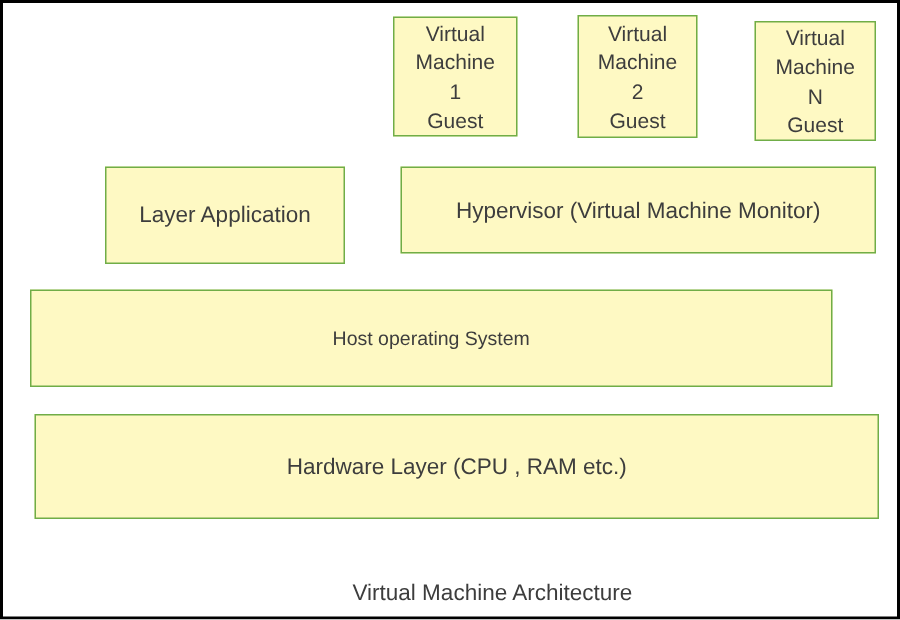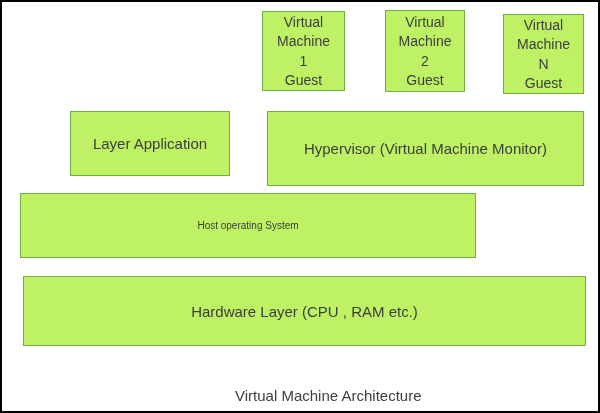--- a/index.html
+++ b/index.html
@@ -15,39 +15,39 @@
     border: 2px solid #000000;
     background: #ffffff;
     font-family: "Liberation Sans", sans-serif;
     color: #3d3d3d;
     overflow: hidden;
   }
   .gbox {
     position: absolute;
     box-sizing: border-box;
     border: 1.5px solid #70AD47;
-    background: #bef264;
+    background: #fef9c3;
     display: flex;
     align-items: center;
     justify-content: center;
     text-align: center;
   }
   .vm-box {
     flex-direction: column;
     font-size: 14px;
     line-height: 19.5px;
     padding-top: 1px;
   }
   .vm-box span { display: block; }
   #vm-box-1 { left: 260px; top: 9px;  width: 83px; height: 80px; }
   #vm-box-2 { left: 383px; top: 8px;  width: 80px; height: 82px; }
   #vm-box-n { left: 501px; top: 12px; width: 81px; height: 80px; }
   #host-application-box { left: 68px;  top: 109px; width: 160px; height: 65px; font-size: 15px; }
-  #hypervisor-box       { left: 265px; top: 109px; width: 317px; height: 75px; font-size: 15px; }
-  #host-os-box          { left: 18px;  top: 191px; width: 456px; height: 65px; font-size: 10px; }
+  #hypervisor-box       { left: 265px; top: 109px; width: 317px; height: 58px; font-size: 15px; }
+  #host-os-box          { left: 18px;  top: 191px; width: 535px; height: 65px; font-size: 13px; }
   #hardware-box         { left: 21px;  top: 274px; width: 563px; height: 70px; font-size: 15px; }
   .caption {
     position: absolute;
     left: 233px;
     top: 385px;
     font-size: 15px;
     white-space: nowrap;
     color: #3d3d3d;
     text-align: center;
   }

